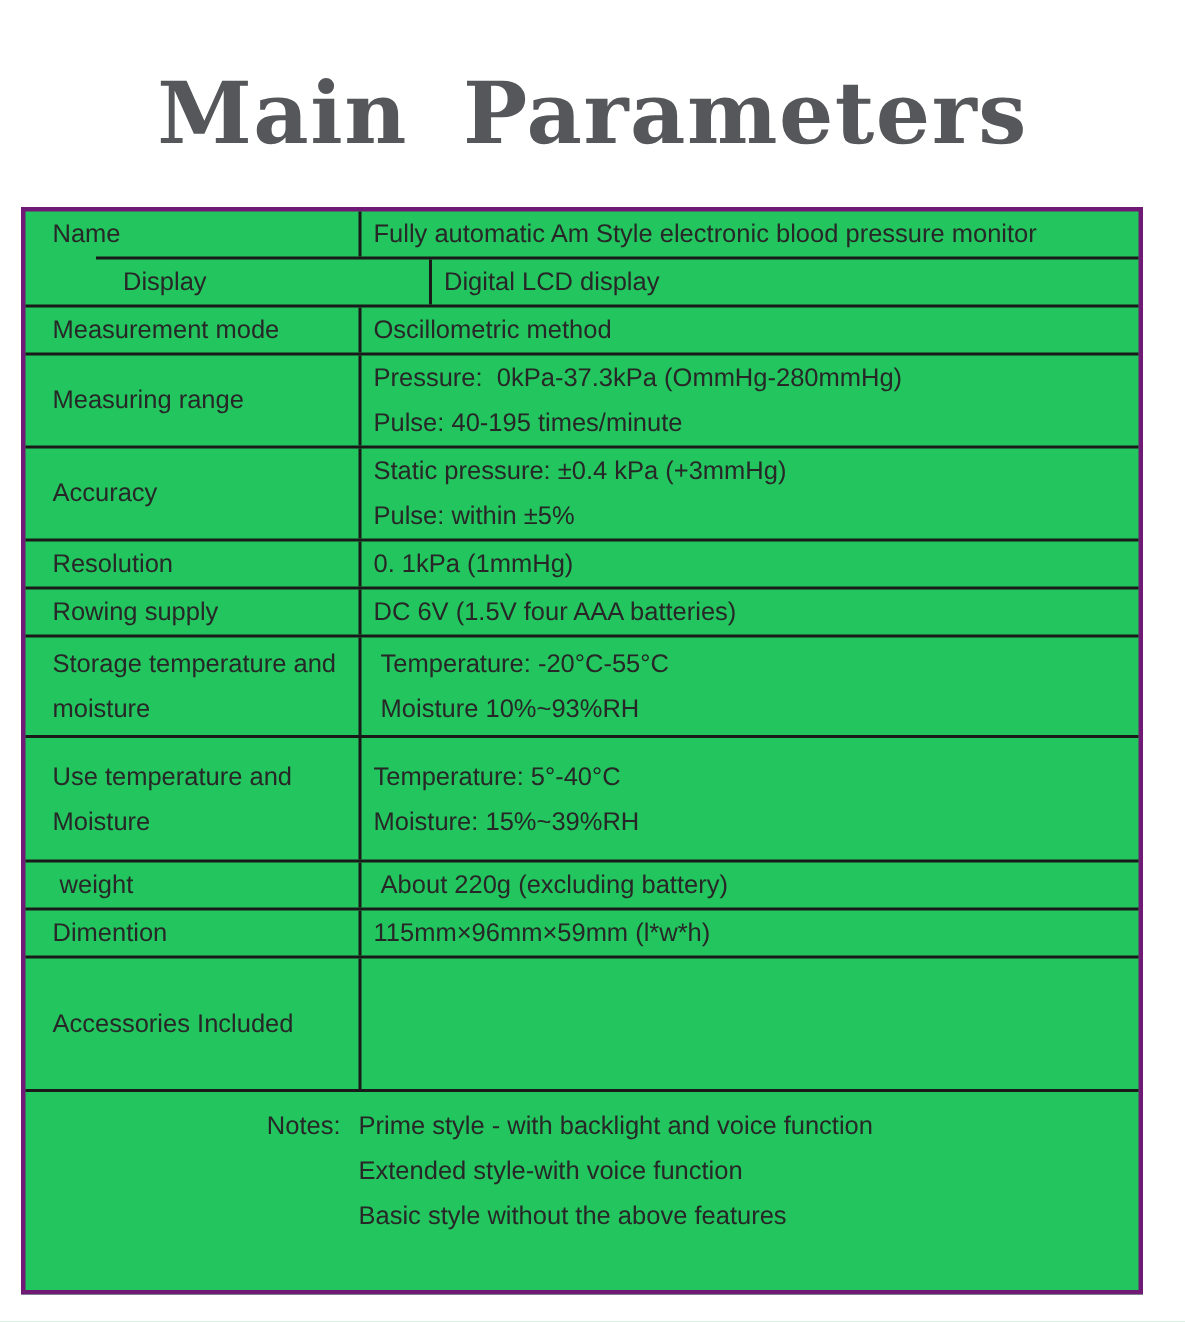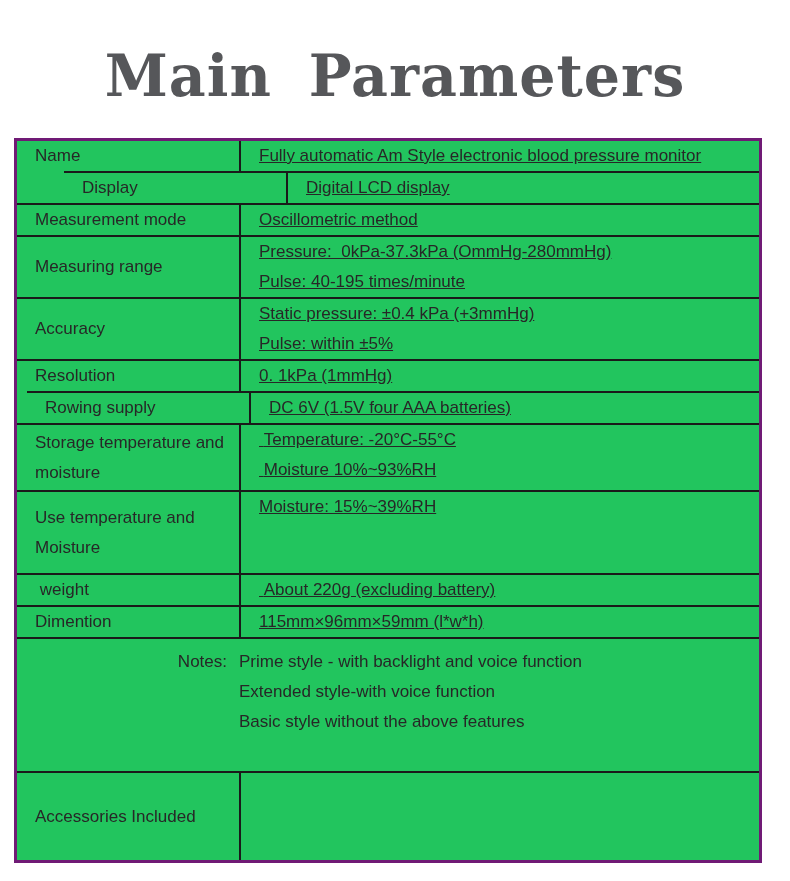--- a/index.html
+++ b/index.html
@@ -52,37 +52,37 @@
     padding-left: 18px;
     font-size: 17px;
     color: #272727;
     white-space: pre-wrap;
     line-height: 30px;
   }
   .value {
     flex: 1;
     display: flex;
     flex-direction: column;
-    padding-left: 18px;
-    font-size: 17px;
-    color: #272727;
-    text-decoration: underline;
+    justify-content: center;
+    padding-left: 8px;
+    font-size: 17px;
+    color: #272727;
   }
   .vline {
     line-height: 30px;
     white-space: pre-wrap;
   }
   
   .r1  { min-height: 30px; }
   .r2  { min-height: 29px; margin-left: 47px; }
   .r3  { min-height: 28px; }
   .r4  { min-height: 60px; }
   .r5  { min-height: 58px; }
   .r6  { min-height: 27px; }
-  .r7  { min-height: 28px; margin-left: 10px; }
+  .r7  { min-height: 28px; }
   .r8  { min-height: 65px; }
   .r9  { min-height: 81px; }
   .r10 { min-height: 27px; }
   .r11 { min-height: 28px; }
   .r12 { min-height: 87px; }
   .r13 { min-height: 124px; }
   .notes-row {
     display: flex;
     align-items: flex-start;
     padding-top: 8px;
@@ -171,46 +171,47 @@
       <div class="cell value">
         <div class="vline"> Temperature: -20°C-55°C</div>
         <div class="vline"> Moisture 10%~93%RH</div>
       </div>
     </div>
 
     <div class="row r9">
       <div class="cell label">Use temperature and
 Moisture</div>
       <div class="cell value">
+        <div class="vline">Temperature: 5°-40°C</div>
         <div class="vline">Moisture: 15%~39%RH</div>
       </div>
     </div>
 
     <div class="row r10">
       <div class="cell label"> weight</div>
       <div class="cell value">
         <div class="vline"> About 220g (excluding battery)</div>
       </div>
     </div>
 
     <div class="row r11">
       <div class="cell label">Dimention</div>
       <div class="cell value">
         <div class="vline">115mm×96mm×59mm (l*w*h)</div>
       </div>
+    </div>
+
+    <div class="row r12">
+      <div class="cell label">Accessories Included</div>
+      <div class="cell value"></div>
     </div>
 
     <div class="row r13 notes-row">
       <div class="notes-label">Notes:</div>
       <div class="notes-lines">
         <div class="vline">Prime style - with backlight and voice function</div>
         <div class="vline">Extended style-with voice function</div>
         <div class="vline">Basic style without the above features</div>
       </div>
     </div>
 
-    <div class="row r12">
-      <div class="cell label">Accessories Included</div>
-      <div class="cell value"></div>
-    </div>
-
   </div>
 </div>
 
 </body></html>

